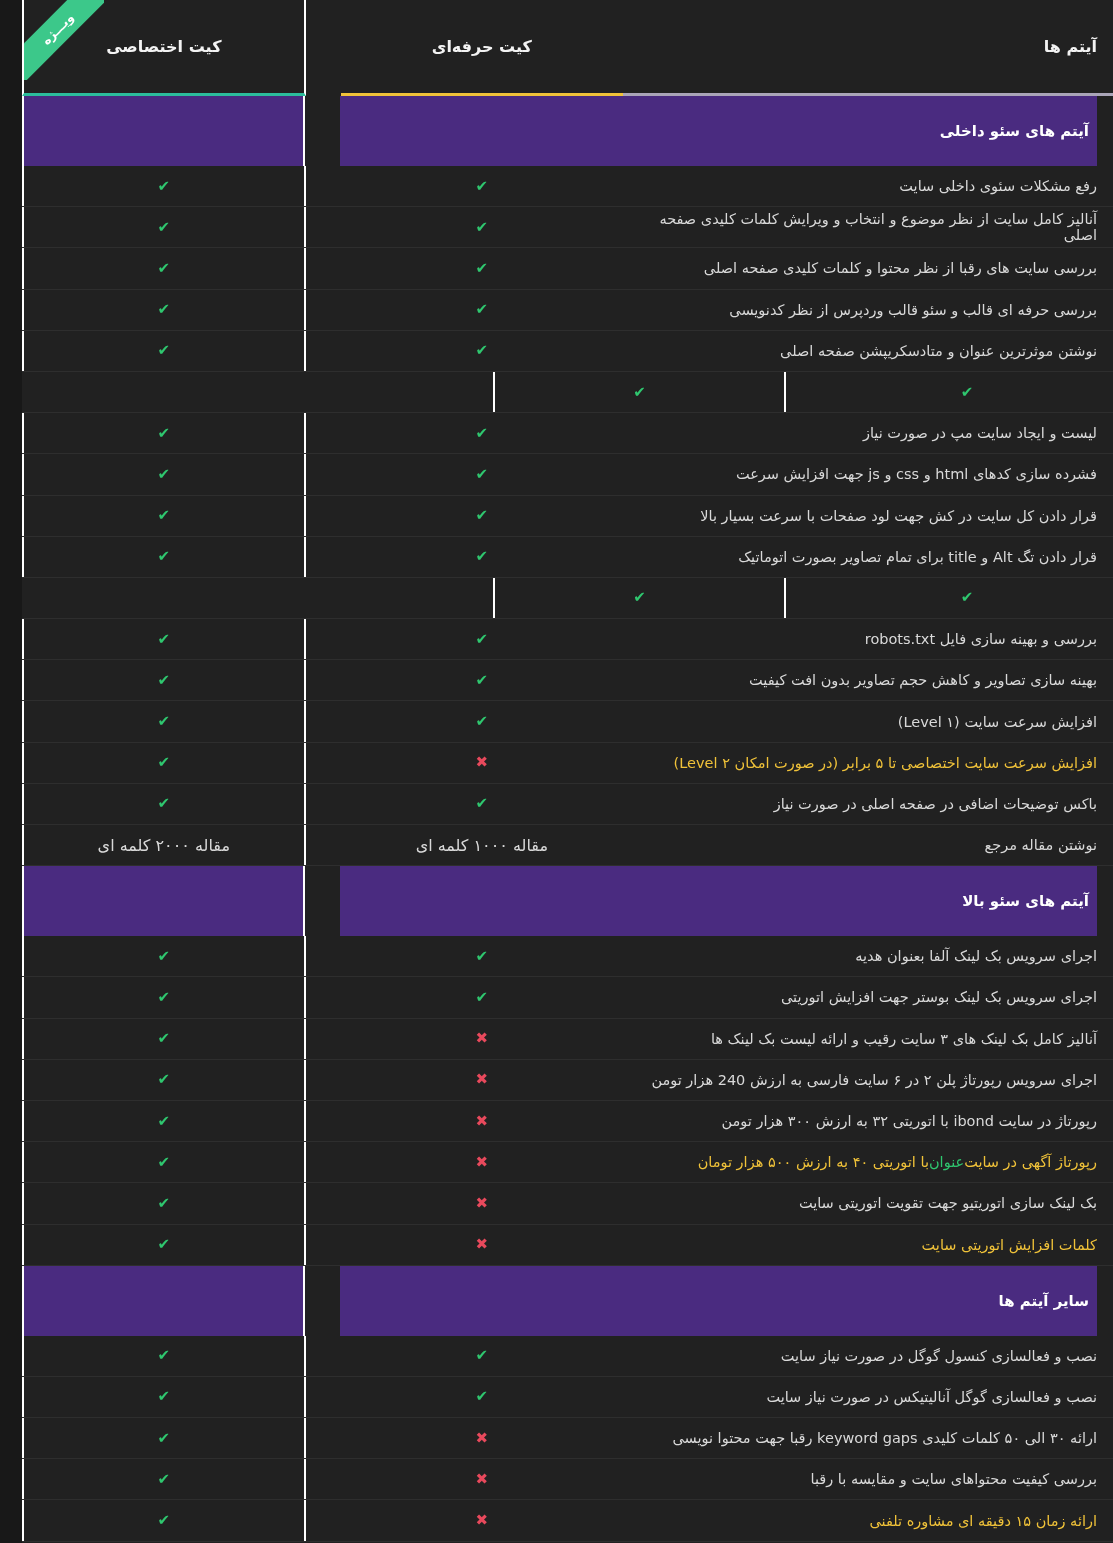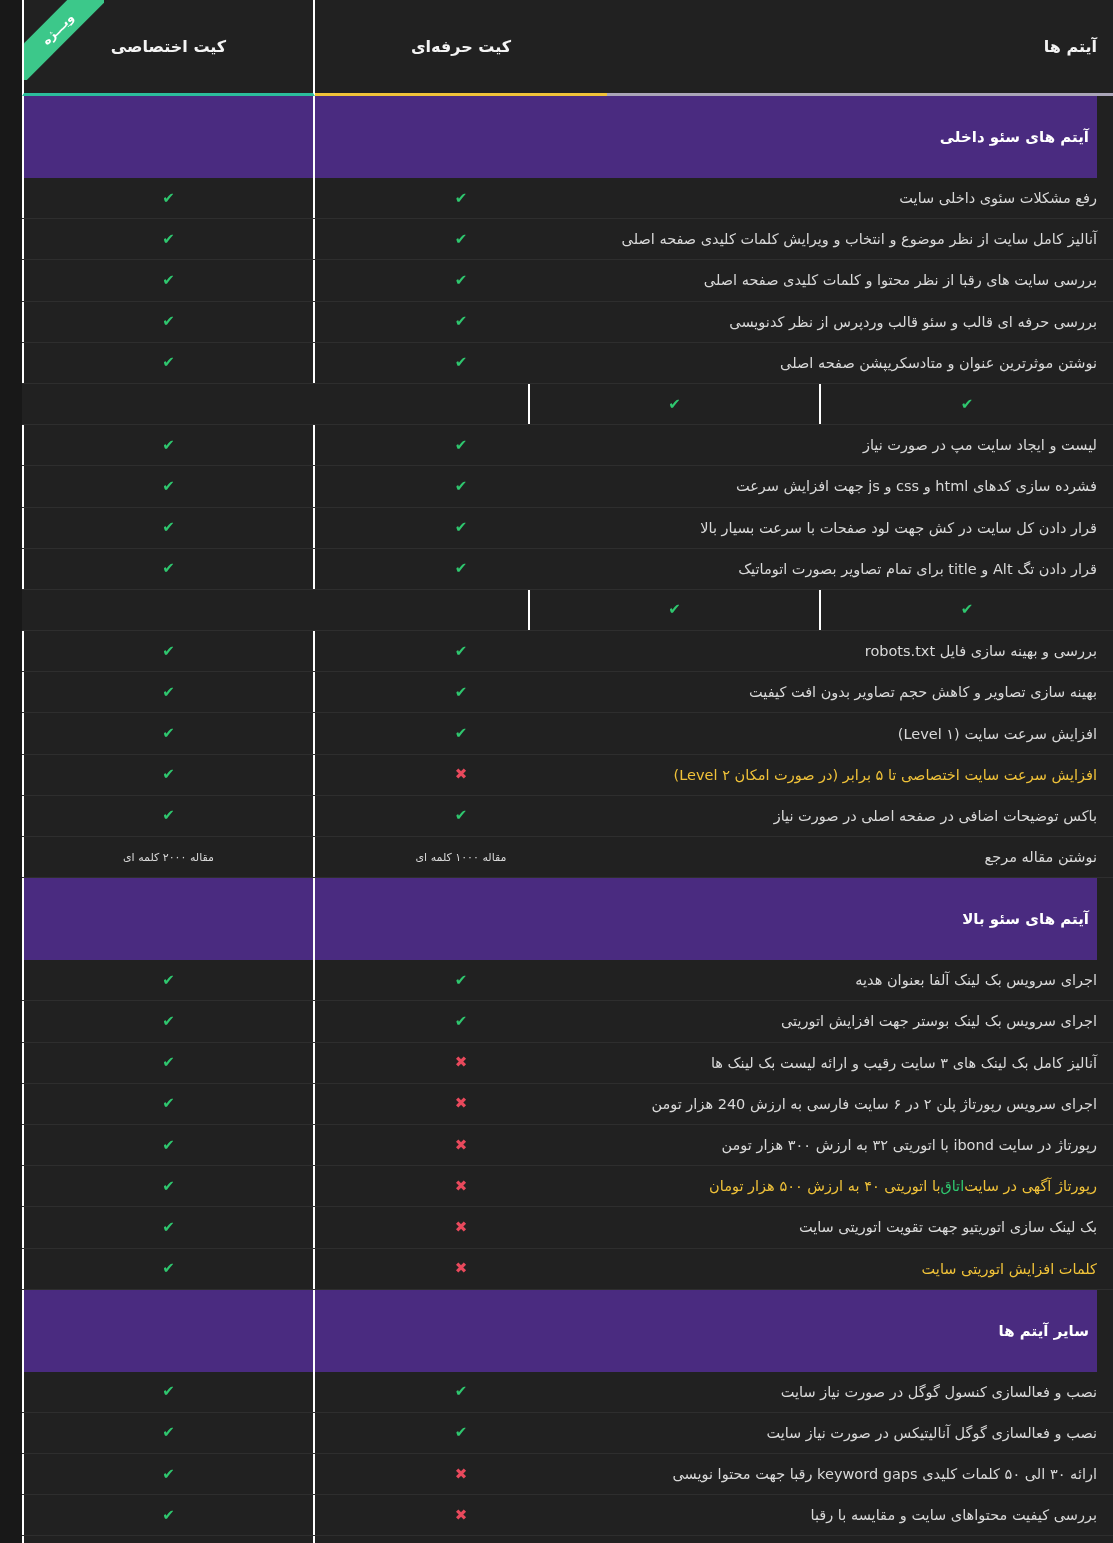--- a/index.html
+++ b/index.html
@@ -23,45 +23,45 @@
     font-family:"DejaVu Sans", sans-serif;
     direction:rtl;
   }
   .table{
     position:absolute;top:0;right:0;width:1091px;height:1543px;
     background:var(--table);
   }
   .row{display:flex;width:100%;}
   .cell{display:flex;align-items:center;}
   .col-items{width:506px;justify-content:flex-start;padding-inline-start:16px;}
-  .col-pro{width:292px;justify-content:center;}
+  .col-pro{width:292px;justify-content:center;margin-left:35px;}
   .col-exc{width:293px;justify-content:center;
     border-left:2px solid #ffffff;border-right:2px solid #ffffff;}
   
   .header-row{height:96px;}
   .header-row .cell{font-size:16px;font-weight:700;color:var(--white);}
   .header-row .col-items{border-bottom:3px solid var(--grayline);}
   .header-row .col-pro{border-bottom:3px solid var(--yellow);}
   .header-row .col-exc{border-bottom:3px solid var(--teal);position:relative;}
   
-  .section-row{height:82px;}
+  .section-row{height:70px;}
   .section-row .cell{background:var(--purple);}
   .section-row .col-items{
     margin-inline-start:16px;width:490px;padding-inline-start:8px;
     font-size:15px;font-weight:700;color:#ffffff;
   }
   
   .data-row{height:41.2px;border-bottom:1px solid var(--sep);}
   .data-row .col-items{font-size:14.5px;color:var(--text);}
   .data-row.highlight .col-items{color:var(--yellow);}
   .green-link{color:var(--green);cursor:pointer;}
   .mark{font-size:15px;font-weight:700;line-height:1;}
   .mark.check{color:var(--green);}
   .mark.cross{color:var(--red);}
-  .value-text{font-size:11px;color:var(--text);}
+  .value-text{font-size:16px;color:var(--text);}
   
   .ribbon-wrap{
     position:absolute;top:0;left:0;width:80px;height:80px;
     overflow:hidden;z-index:5;pointer-events:none;
   }
   .ribbon-band{
     position:absolute;top:15px;left:-32px;width:132px;height:28px;
     background:var(--ribbon);transform:rotate(-45deg);
     display:flex;align-items:center;justify-content:center;
     color:#ffffff;font-size:12px;font-weight:700;letter-spacing:1px;
@@ -334,21 +334,21 @@
         <div class="cell col-pro">
           <span class="mark cross">✖</span>
         </div>
         <div class="cell col-exc">
           <span class="mark check">✔</span>
         </div>
       </div>
       <div class="row data-row highlight">
         <div class="cell col-items">
           <span>رپورتاژ آگهی در سایت </span>
-          <span class="green-link">اتاق</span>
+          <span class="green-link">عنوان</span>
           <span> با اتوریتی ۴۰ به ارزش ۵۰۰ هزار تومان</span>
         </div>
         <div class="cell col-pro">
           <span class="mark cross">✖</span>
         </div>
         <div class="cell col-exc">
           <span class="mark check">✔</span>
         </div>
       </div>
       <div class="row data-row">

